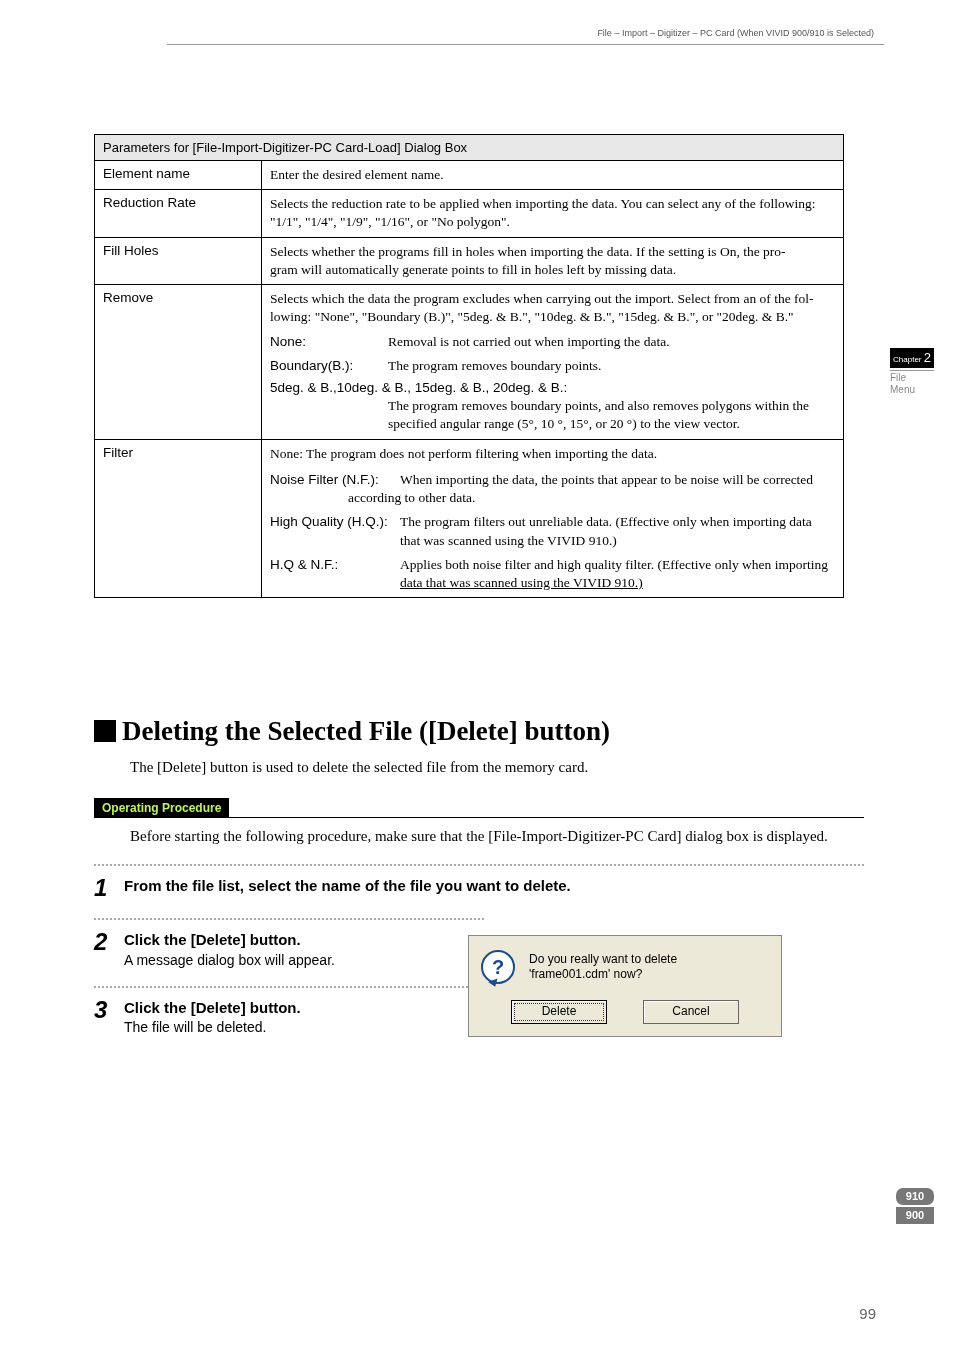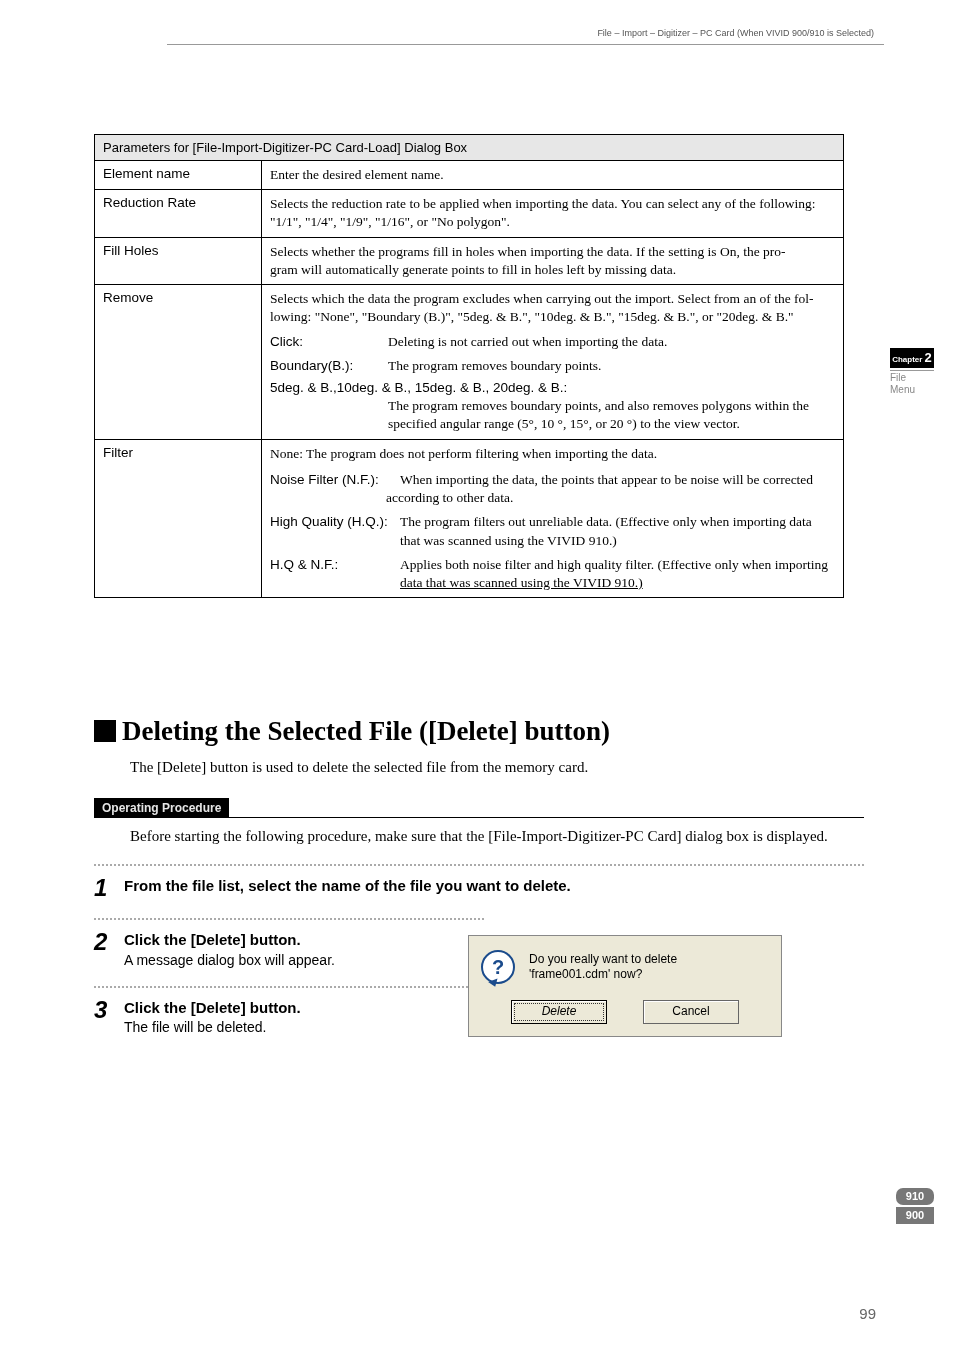--- a/index.html
+++ b/index.html
@@ -80,21 +80,21 @@
     width: 44px;
   }
   .chapter-box {
     background: #000;
     color: #fff;
     width: 44px;
     height: 20px;
     line-height: 20px;
     font-size: 9px;
     text-align: center;
-    font-weight: bold;
+    font-weight: normal;
   }
   .chapter-sub {
     font-size: 10px;
     color: #888;
     line-height: 1.2;
     margin-top: 2px;
   }
   .chapter-sub .line1 {
     border-top: 1px solid #999;
     padding-top: 1px;
@@ -140,21 +140,21 @@
     vertical-align: -2px;
     margin-right: 6px;
   }
   .section p.intro {
     margin: 0 0 0 36px;
     font-size: 15px;
   }
   .op-bar {
     display: inline-block;
     background: #000;
-    color: #e5e5e5;
+    color: #bef264;
     font-family: Arial, Helvetica, sans-serif;
     font-weight: bold;
     font-size: 12px;
     padding: 3px 8px;
     margin-top: 22px;
   }
   .op-underline {
     border-top: 1px solid #000;
     margin-top: -1px;
     width: 770px;
@@ -285,21 +285,20 @@
     border: 1px solid #666;
     text-align: center;
     line-height: 20px;
     font-size: 12px;
     box-shadow: inset 1px 1px 0 #fff;
   }
   .qdialog .winbtn.focus {
     outline: 1px dotted #333;
     outline-offset: -4px;
     border: 1px solid #000;
-    font-style: italic;
   }
 
   .pagenum {
     position: absolute;
     bottom: 28px;
     right: 78px;
     font-family: Arial, Helvetica, sans-serif;
     font-size: 15px;
     color: #666;
   }
@@ -335,41 +334,41 @@
         <span>Selects whether the programs fill in holes when importing the data. If the setting is On, the pro-</span><br>
         <span>gram will automatically generate points to fill in holes left by missing data.</span>
       </td>
     </tr>
     <tr>
       <td class="label">Remove</td>
       <td class="content">
         <span>Selects which the data the program excludes when carrying out the import. Select from an of the fol-</span><br>
         <span>lowing: "None", "Boundary (B.)", "5deg. &amp; B.", "10deg. &amp; B.", "15deg. &amp; B.", or "20deg. &amp; B."</span>
         <div class="opt-row">
-          <span class="opt-key">Click:</span>
-          <span class="opt-val">Deleting is not carried out when importing the data.</span>
+          <span class="opt-key">None:</span>
+          <span class="opt-val">Removal is not carried out when importing the data.</span>
         </div>
         <div class="opt-row">
           <span class="opt-key">Boundary(B.):</span>
           <span class="opt-val">The program removes boundary points.</span>
         </div>
         <div class="sansi" style="margin-top:4px;">5deg. &amp; B.,10deg. &amp; B., 15deg. &amp; B., 20deg. &amp; B.:</div>
         <div class="opt-sub">The program removes boundary points, and also removes polygons within the</div>
         <div class="opt-sub">specified angular range (5°, 10 °, 15°, or 20 °) to the view vector.</div>
       </td>
     </tr>
     <tr>
       <td class="label">Filter</td>
       <td class="content">
         <span>None: The program does not perform filtering when importing the data.</span>
         <div class="opt-row" style="margin-top:8px;">
           <span class="opt-key" style="width:130px;">Noise Filter (N.F.):</span>
           <span class="opt-val">When importing the data, the points that appear to be noise will be corrected</span>
         </div>
-        <div style="margin-left:116px;">according to other data.</div>
+        <div style="margin-left:78px;">according to other data.</div>
         <div class="opt-row">
           <span class="opt-key" style="width:130px;">High Quality (H.Q.):</span>
           <span class="opt-val">The program filters out unreliable data. (Effective only when importing data</span>
         </div>
         <div style="margin-left:130px;">that was scanned using the VIVID 910.)</div>
         <div class="opt-row">
           <span class="opt-key" style="width:130px;">H.Q &amp; N.F.:</span>
           <span class="opt-val">Applies both noise filter and high quality filter. (Effective only when importing</span>
         </div>
         <div style="margin-left:130px;text-decoration:underline;">data that was scanned using the VIVID 910.)</div>

